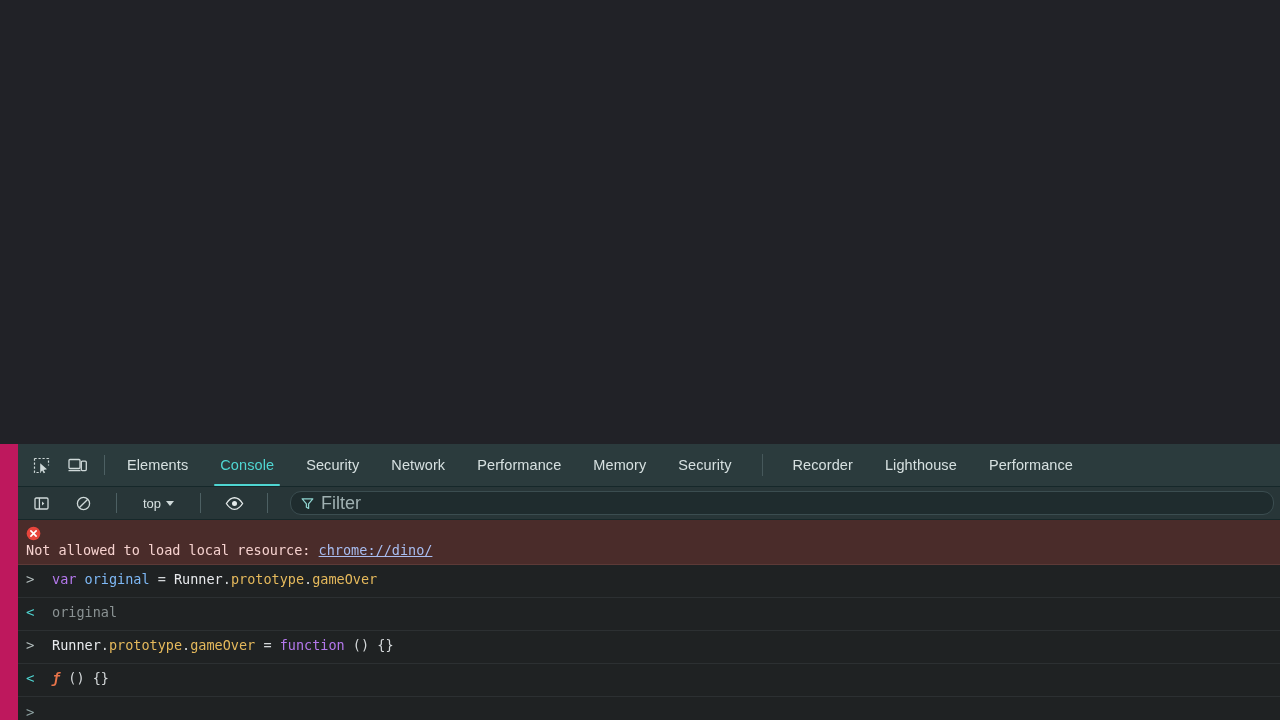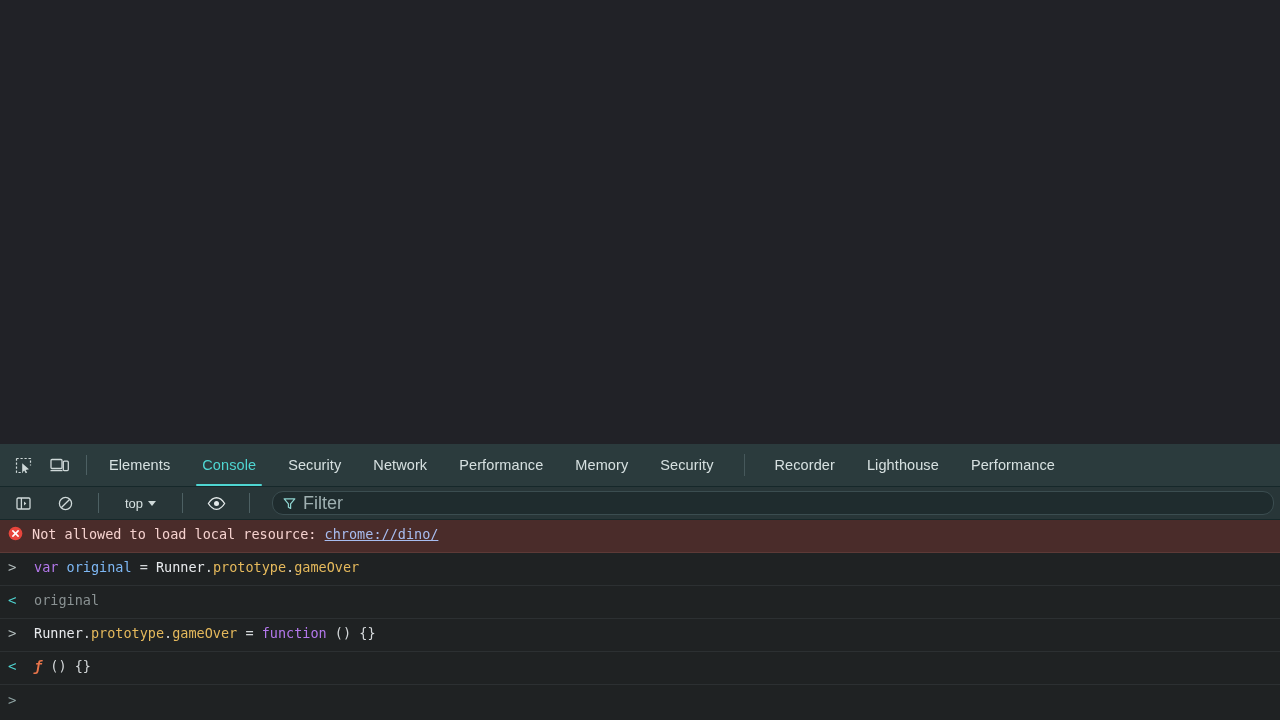--- a/index.html
+++ b/index.html
@@ -29,20 +29,21 @@
     flex: none;
   }
 
   
   .devtools {
     flex: 1 1 auto;
     display: flex;
     flex-direction: column;
     background: #be185d;
     min-height: 0;
+    padding-left: 18px;
   }
 
   
   .tabbar {
     height: 42px;
     flex: none;
     display: flex;
     align-items: stretch;
     background: #2b3b3d;
     border-bottom: 1px solid #16282a;
@@ -183,20 +184,21 @@
     padding: 5px 8px 5px 8px;
     border-bottom: 1px solid #2c3032;
     line-height: 18px;
     white-space: pre;
   }
 
   .row.error {
     background: #4a2c2a;
     border-bottom: 1px solid #5d3a37;
     color: #f6d2cf;
+    flex-direction: column;
   }
 
   .err-icon {
     width: 15px; height: 15px;
     flex: none;
     margin-right: 9px;
     margin-top: 1px;
   }
 
   .gutter {

